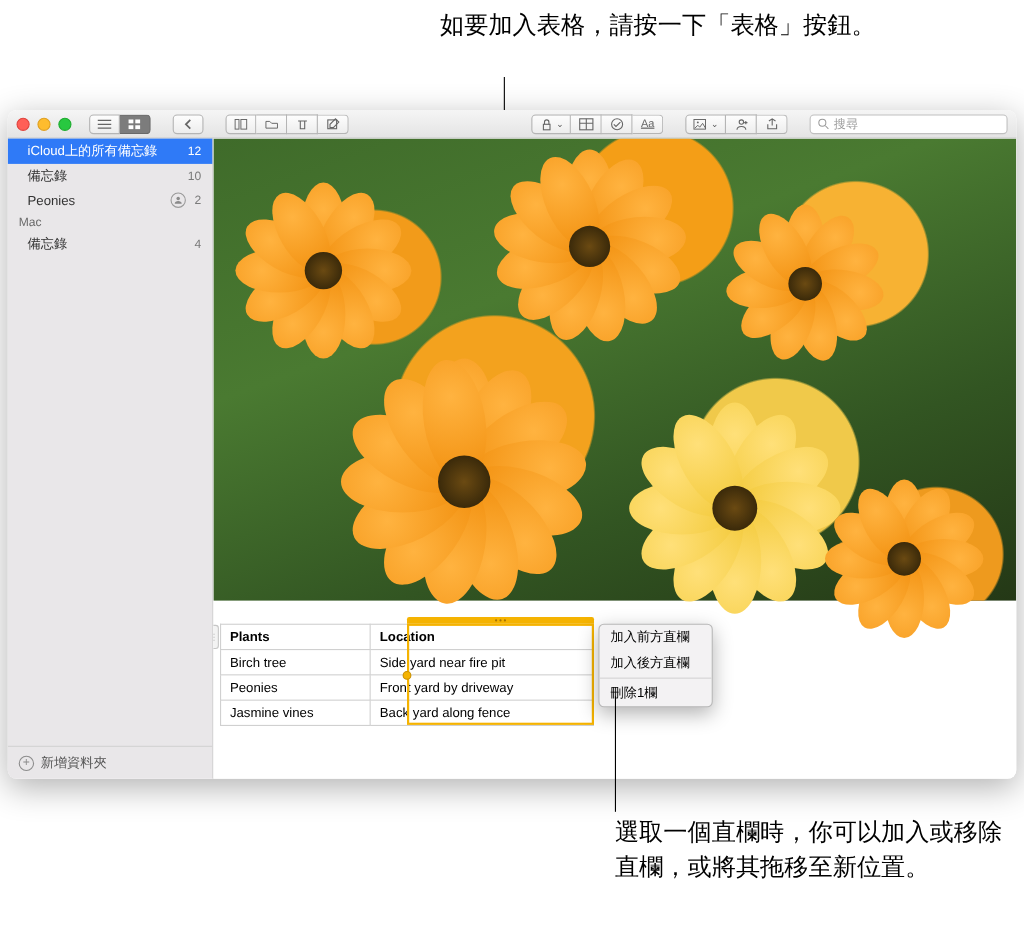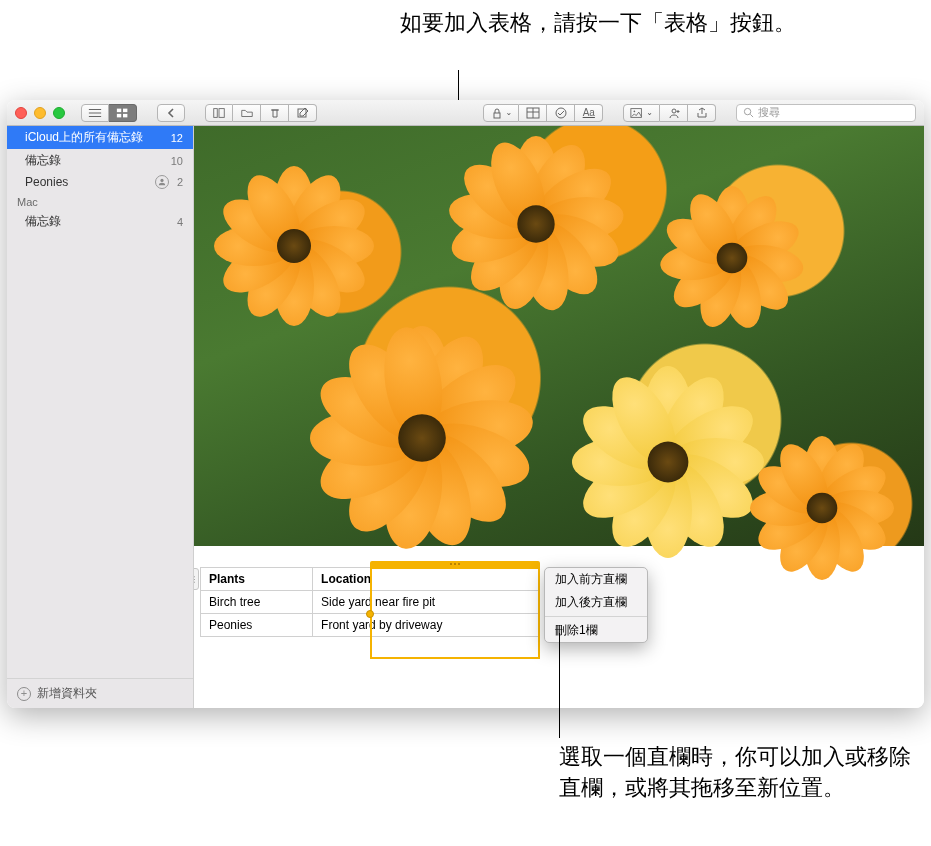--- a/index.html
+++ b/index.html
@@ -537,20 +537,24 @@
             <th>Location</th>
           </tr>
           <tr>
             <td>Birch tree</td>
             <td>Side yard near fire pit</td>
           </tr>
           <tr>
             <td>Peonies</td>
             <td>Front yard by driveway</td>
           </tr>
+          <tr>
+            <td>Jasmine vines</td>
+            <td>Back yard along fence</td>
+          </tr>
         </tbody>
           </table>
         <div class="col-outline"></div>
         <div class="col-grab"></div>
       </div>
 
       <div class="ctx-menu">
         <div class="ctx-item">加入前方直欄</div>
         <div class="ctx-item">加入後方直欄</div>
         <div class="ctx-sep"></div>

